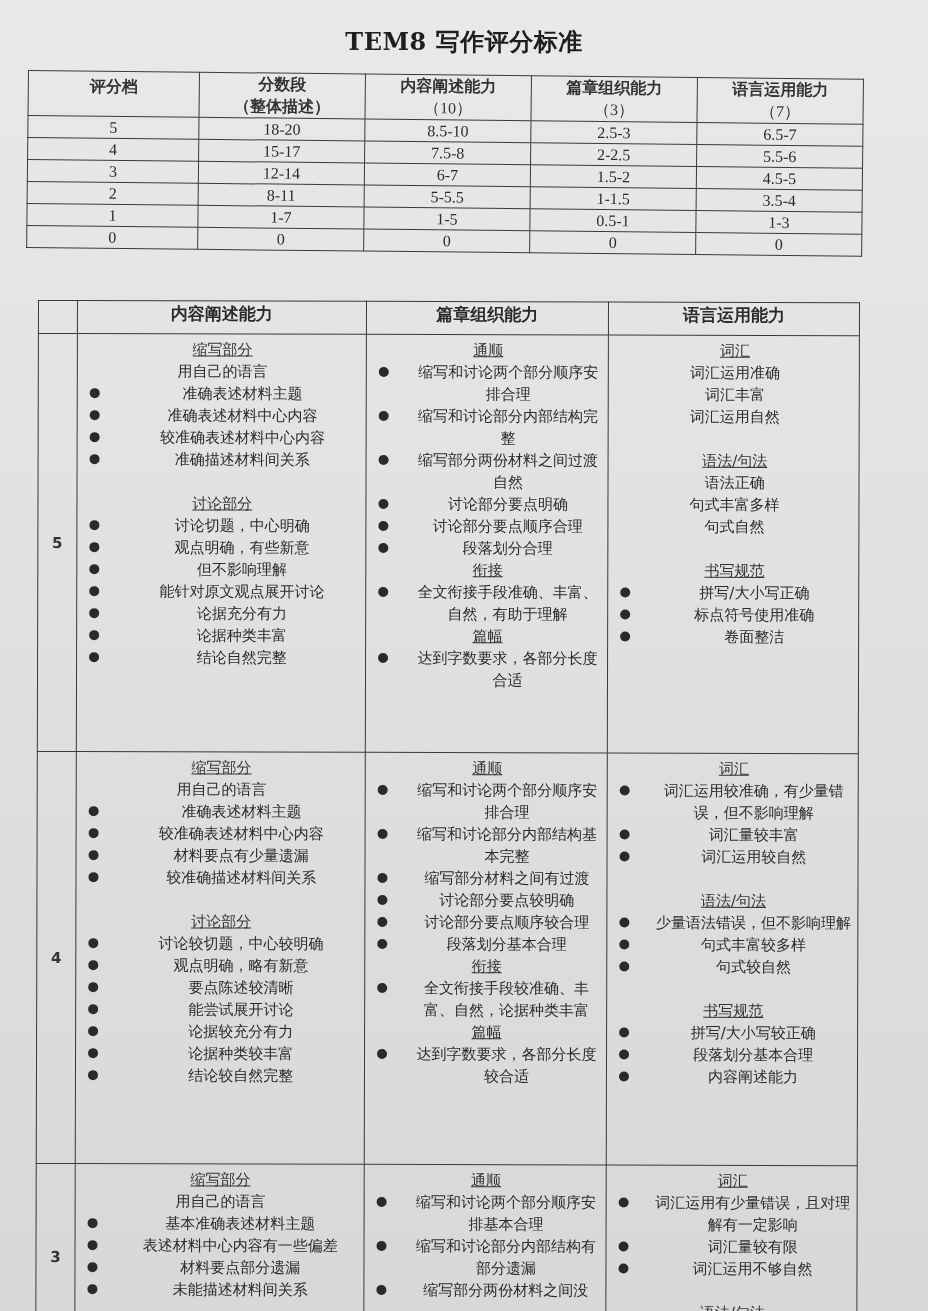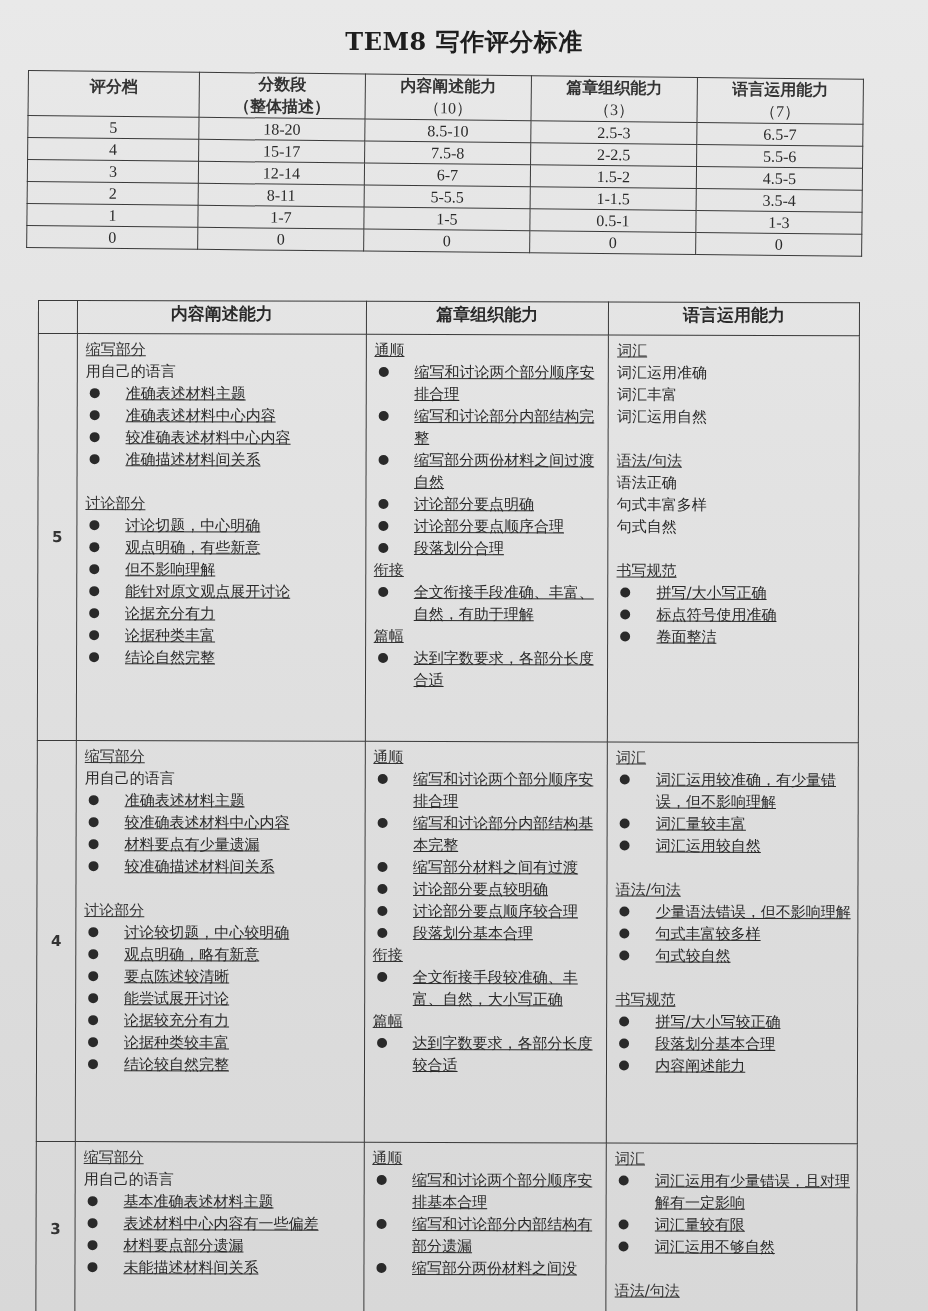--- a/index.html
+++ b/index.html
@@ -43,29 +43,29 @@
   
   table.detail {
     position: absolute; left: 38px; top: 300px; width: 822px;
     border-collapse: collapse;
     font-size: 15px; line-height: 22px;
     transform: rotate(0.15deg); transform-origin: left top;
   }
   table.detail th, table.detail td { border: 1.5px solid #3a3a3a; vertical-align: top; }
   table.detail th { font-size: 17px; font-weight: bold; height: 30px; color:#2a2a2a; }
   table.detail td.band { width: 36px; vertical-align: middle; text-align: center; font-size: 15px; font-weight: bold; color:#333; }
-  table.detail td.col { padding: 4px 6px 10px 8px; }
+  table.detail td.col { padding: 4px 6px 21px 8px; text-align: center; }
   table.detail td.c1 { width: 274px; }
   table.detail td.c2 { width: 228px; }
   table.detail td.c3 { width: 236px; }
   .sec { text-decoration: underline; color: #333; display: block; }
   .plain { display: block; color: #2a2a2a; }
   .gap { height: 22px; }
   ul.bl { list-style: none; margin: 0; padding: 0; }
-  ul.bl li { position: relative; padding-left: 40px; color: #2a2a2a; text-decoration: underline; }
+  ul.bl li { position: relative; padding-left: 40px; color: #2a2a2a; }
   ul.bl li .dot {
     position: absolute; left: 4px; top: 6px; width: 10px; height: 10px;
     border-radius: 50%; background: #2a2a2a;
   }
   .row5 td.col { height: 392px; }
   .row4 td.col { height: 386px; }
   .row3 td.col { height: 160px; }
 </style>
 </head>
 <body>
@@ -231,21 +231,21 @@
           <ul class="bl">
             <li><span class="dot"></span><span>缩写和讨论两个部分顺序安排合理</span></li>
             <li><span class="dot"></span><span>缩写和讨论部分内部结构基本完整</span></li>
             <li><span class="dot"></span><span>缩写部分材料之间有过渡</span></li>
             <li><span class="dot"></span><span>讨论部分要点较明确</span></li>
             <li><span class="dot"></span><span>讨论部分要点顺序较合理</span></li>
             <li><span class="dot"></span><span>段落划分基本合理</span></li>
           </ul>
           <span class="sec">衔接</span>
           <ul class="bl">
-            <li><span class="dot"></span><span>全文衔接手段较准确、丰富、自然，大小写正确</span></li>
+            <li><span class="dot"></span><span>全文衔接手段较准确、丰富、自然，论据种类丰富</span></li>
           </ul>
           <span class="sec">篇幅</span>
           <ul class="bl">
             <li><span class="dot"></span><span>达到字数要求，各部分长度较合适</span></li>
           </ul>
         </td>
         <td class="col c3">
           <span class="sec">词汇</span>
           <ul class="bl">
             <li><span class="dot"></span><span>词汇运用较准确，有少量错误，但不影响理解</span></li>

